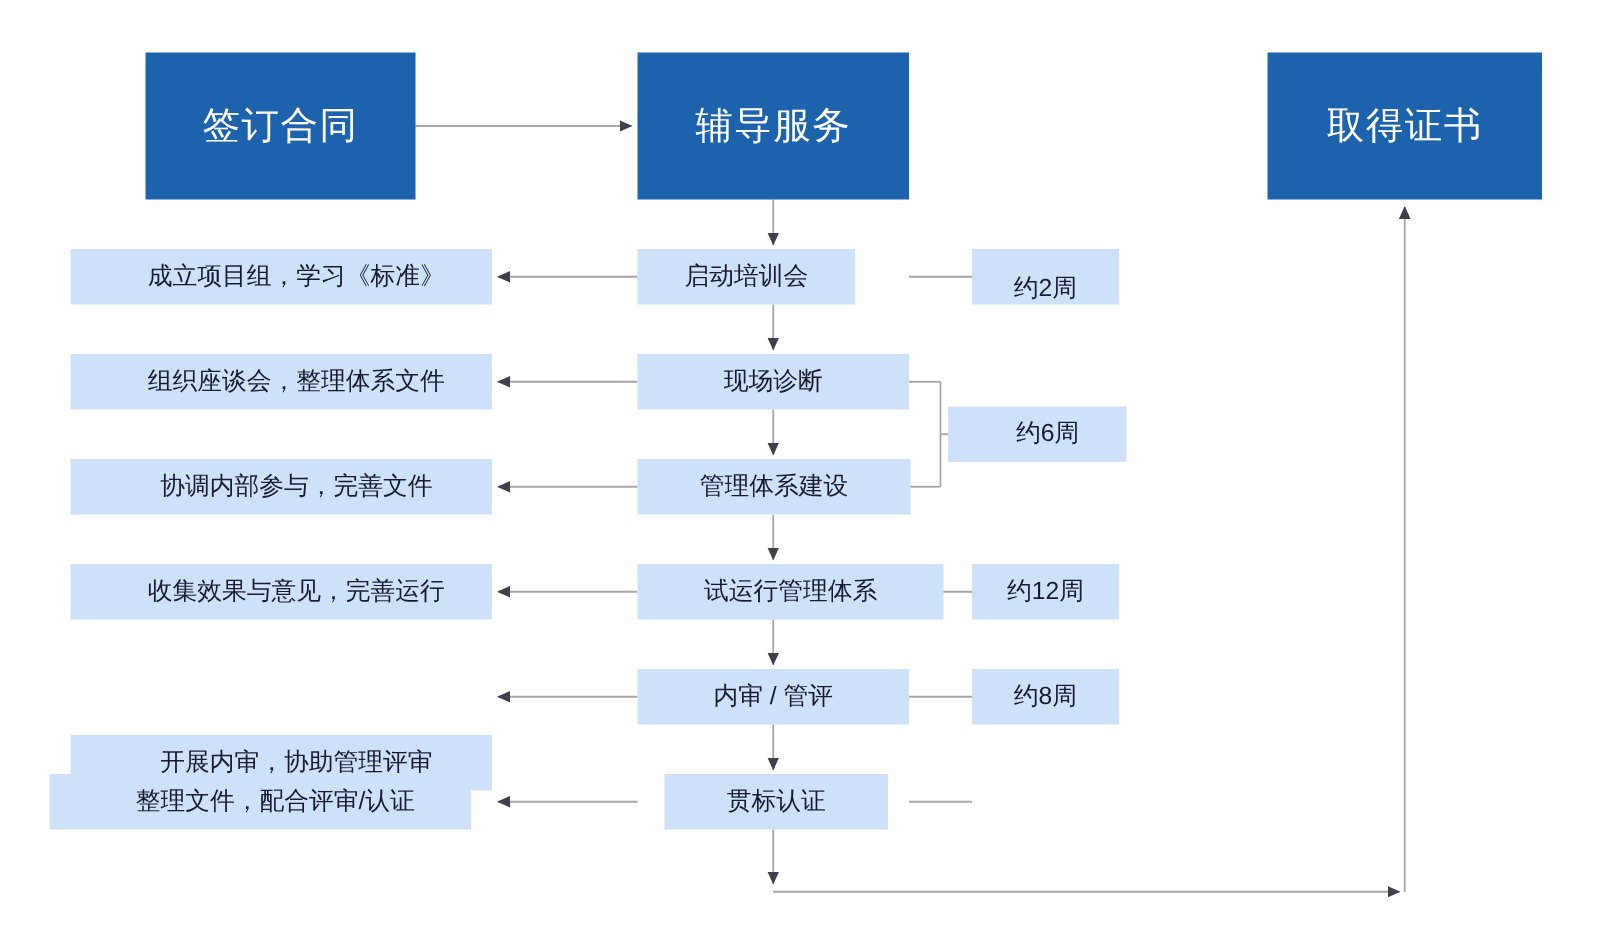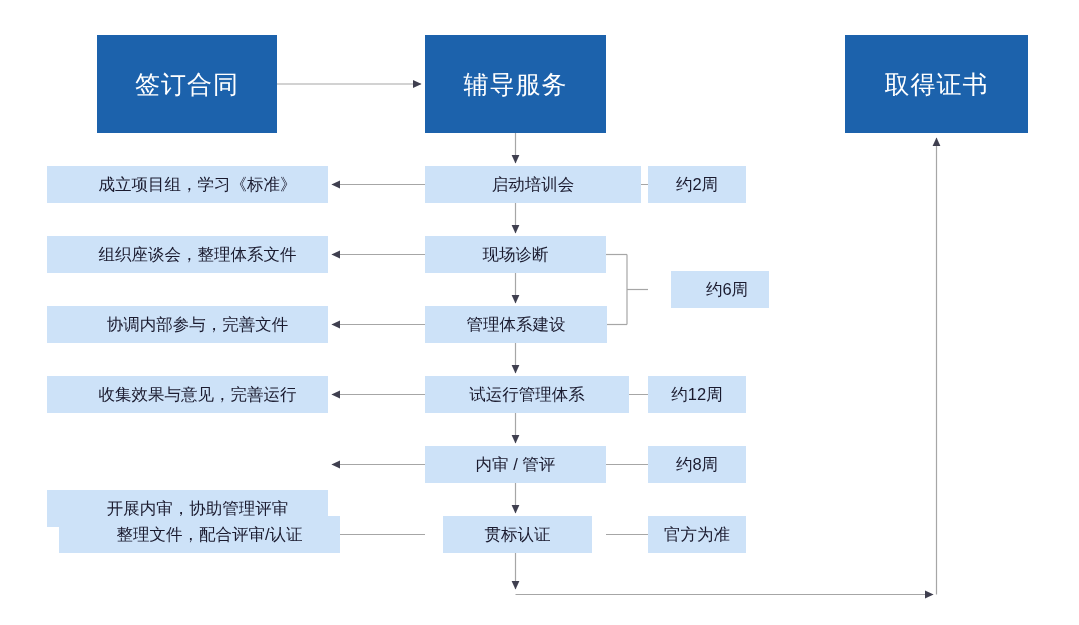--- a/index.html
+++ b/index.html
@@ -137,52 +137,49 @@
   </div>
   <div class="node task" style="left:47px; top:376px; width:281px; height:37px;">
     <span>收集效果与意见，完善运行</span>
   </div>
   <div class="node task" style="left:47px; top:306px; width:281px; height:37px;">
     <span>协调内部参与，完善文件</span>
   </div>
   <div class="node task" style="left:47px; top:446px; width:281px; height:37px;margin-top:44px;">
     <span>开展内审，协助管理评审</span>
   </div>
-  <div class="node task" style="left:59px; top:516px; width:281px; height:37px;">
+  <div class="node task" style="left:33px; top:516px; width:281px; height:37px;">
     <span>整理文件，配合评审/认证</span>
   </div>
 
-  <div class="node step" style="left:425px; top:166px; width:216px; height:37px;">
+  <div class="node step" style="left:425px; top:166px; width:145px; height:37px;">
     <span>启动培训会</span>
   </div>
   <div class="node step" style="left:425px; top:236px; width:181px; height:37px;">
     <span>现场诊断</span>
   </div>
   <div class="node step" style="left:425px; top:306px; width:182px; height:37px;">
     <span>管理体系建设</span>
   </div>
   <div class="node step" style="left:425px; top:376px; width:204px; height:37px;">
     <span>试运行管理体系</span>
   </div>
   <div class="node step" style="left:425px; top:446px; width:181px; height:37px;">
     <span>内审 / 管评</span>
   </div>
   <div class="node step" style="left:443px; top:516px; width:149px; height:37px;">
     <span>贯标认证</span>
   </div>
 
-  <div class="node dur" style="left:648px; top:166px; width:98px; height:37px;">
+  <div class="node dur" style="left:648px; top:166px; width:98px; height:37px;align-items:flex-end;">
     <span>约2周</span>
   </div>
-  <div class="node dur" style="left:671px; top:271px; width:98px; height:37px;padding-left:14px;">
+  <div class="node dur" style="left:632px; top:271px; width:119px; height:37px;padding-left:14px;">
     <span>约6周</span>
   </div>
   <div class="node dur" style="left:648px; top:376px; width:98px; height:37px;">
     <span>约12周</span>
   </div>
   <div class="node dur" style="left:648px; top:446px; width:98px; height:37px;">
     <span>约8周</span>
   </div>
-  <div class="node dur" style="left:648px; top:516px; width:98px; height:37px;">
-    <span>官方为准</span>
-  </div>
 
 </div>
 
 </body></html>

